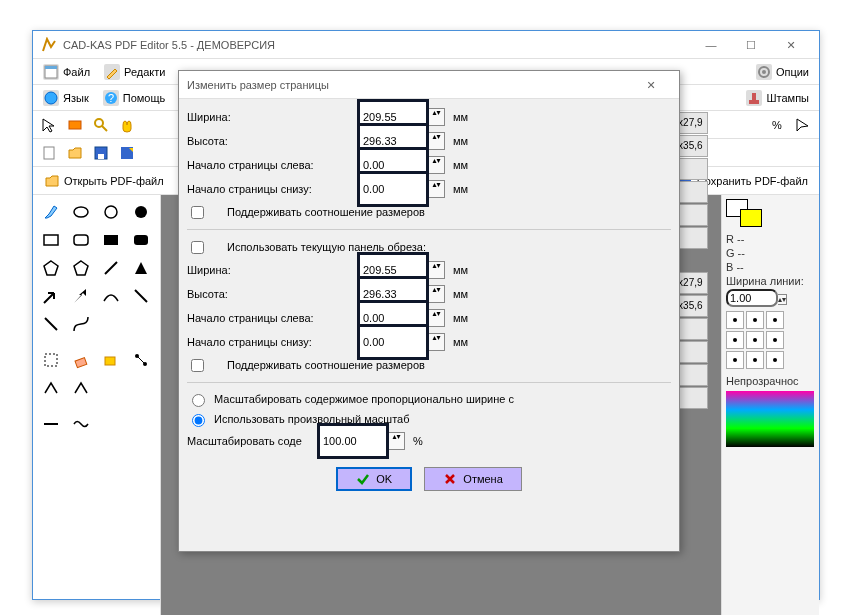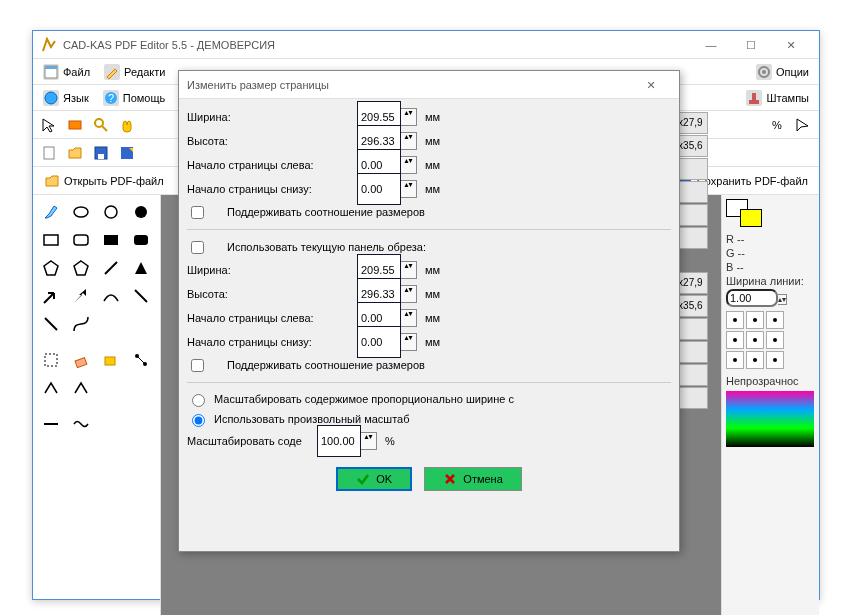--- a/index.html
+++ b/index.html
@@ -28,28 +28,28 @@
 .opacity-lbl { margin-top: 6px; }
 .gradient { width: 88px; height: 56px; margin-top: 4px; background: linear-gradient(to bottom, #f0a, #0af, #0f0, #000); }
 
 
 .dialog { position: absolute; left: 178px; top: 70px; width: 502px; height: 482px; background: #f0f0f0; border: 1px solid #888; box-shadow: 2px 2px 8px rgba(0,0,0,0.3); z-index: 10; }
 .dialog .titlebar { background: #fff; }
 .dialog .body { padding: 6px 8px; }
 .fieldrow { display: flex; align-items: center; height: 24px; }
 .fieldrow label { width: 170px; }
 .num-input { display: flex; align-items: center; }
-.num-input input { width: 44px; height: 18px; border: 1px solid #0f172a; padding: 15px 3px; text-align: left; background: #fff; }
+.num-input input { width: 72px; height: 18px; border: 3px solid #0f172a; padding: 15px 3px; text-align: left; background: #fff; }
 .spin { width: 16px; height: 18px; border: 1px solid #888; border-left: none; background: #f8f8f8; font-size: 8px; line-height: 8px; text-align: center; }
 .unit { margin-left: 8px; width: 24px; }
 .checkbox-row { display: flex; align-items: center; gap: 20px; height: 22px; }
 .checkbox-row input { width: 13px; height: 13px; }
 .sep { height: 1px; background: #ccc; margin: 6px 0; }
 .radio-row { display: flex; align-items: center; gap: 6px; height: 20px; }
-.btn { display: inline-flex; align-items: center; justify-content: center; gap: 6px; height: 24px; padding: 0 18px; background: #22c55e; border: 1px solid #888; cursor: pointer; }
+.btn { display: inline-flex; align-items: center; justify-content: center; gap: 6px; height: 24px; padding: 0 18px; background: #c4b5fd; border: 1px solid #888; cursor: pointer; }
 .btn.primary { border: 2px solid #0066cc; }
 .btnbar { text-align: center; padding-top: 14px; }
 .preset-col { position: absolute; top: 102px; width: 80px; display: flex; flex-direction: column; gap: 1px; }
 .preset-col.one { left: 546px; }
 .preset-col.two { left: 628px; }
 .preset-btn { height: 22px; border: 1px solid #aaa; background: #e8e8e8; text-align: center; line-height: 20px; cursor: pointer; overflow: hidden; white-space: nowrap; font-size: 10px; }
 .stamps { position: absolute; right: 28px; top: 140px; justify-content: flex-end; }
 .quickbar { height: 28px; display:flex; align-items:center; border-bottom:1px solid #e0e0e0; padding:0 4px; gap:4px;}
 svg { display: block; }
 .dot-grid { display: grid; grid-template-columns: repeat(3, 18px); gap: 2px; margin-top: 4px; }

